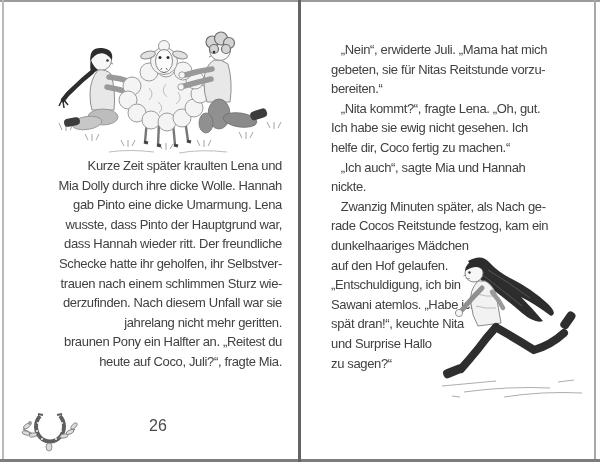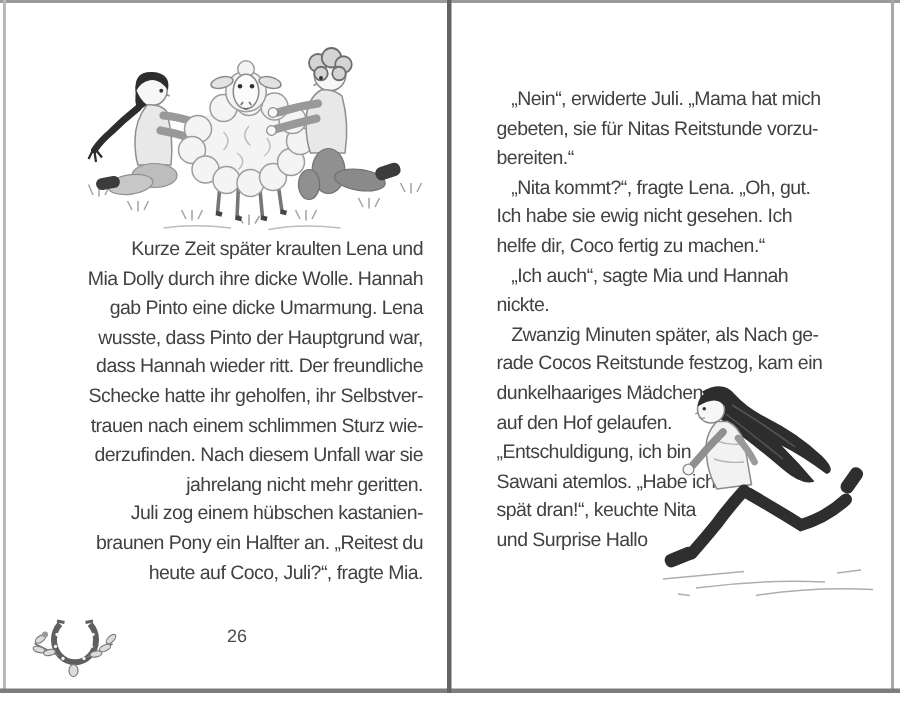--- a/index.html
+++ b/index.html
@@ -16,23 +16,23 @@
   
   .border-top{position:absolute;left:0;top:0;width:600px;height:2px;background:var(--frame);}
   .border-bottom{position:absolute;left:0;top:459px;width:600px;height:3px;background:#7d7d7d;}
   .border-left{position:absolute;left:2px;top:0;width:2px;height:462px;background:#b9b9b9;}
   .border-right{position:absolute;left:594px;top:0;width:2px;height:462px;background:#a8a8a8;}
   .page-seam{position:absolute;left:298px;top:0;width:3px;height:462px;background:var(--seam);}
   
   .textblock{position:absolute;font-size:13px;line-height:19.6px;letter-spacing:-0.35px;color:var(--ink);}
   .textblock .textline{white-space:pre;height:19.6px;}
   #left-text{left:46px;top:156px;width:236px;text-align:right;}
-  #right-text{left:331px;top:56px;width:240px;}
+  #right-text{left:331px;top:40px;width:240px;}
   .page-number{position:absolute;left:46px;top:417px;width:224px;text-align:center;
-    font-size:12px;color:#4a4a4a;letter-spacing:0;}
+    font-size:16px;color:#4a4a4a;letter-spacing:0;}
   .illu{position:absolute;}
   #sheep-illu{left:54px;top:28px;}
   #runner-illu{left:438px;top:250px;}
   #horseshoe{left:20px;top:407px;}
 </style>
 </head>
 <body>
 
 <div id="screen">
 
@@ -140,21 +140,20 @@
   <div id="left-text" class="textblock">
       <div class="textline">   Kurze Zeit später kraulten Lena und</div>
       <div class="textline">Mia Dolly durch ihre dicke Wolle. Hannah</div>
       <div class="textline">gab Pinto eine dicke Umarmung. Lena</div>
       <div class="textline">wusste, dass Pinto der Hauptgrund war,</div>
       <div class="textline">dass Hannah wieder ritt. Der freundliche</div>
       <div class="textline">Schecke hatte ihr geholfen, ihr Selbstver-</div>
       <div class="textline">trauen nach einem schlimmen Sturz wie-</div>
       <div class="textline">derzufinden. Nach diesem Unfall war sie</div>
       <div class="textline">jahrelang nicht mehr geritten.</div>
-      <div class="textline">   Juli zog einem hübschen kastanien-</div>
       <div class="textline">braunen Pony ein Halfter an. „Reitest du</div>
       <div class="textline">heute auf Coco, Juli?“, fragte Mia.</div>
     </div>
 
   <svg id="horseshoe" class="illu" width="58" height="46" viewBox="0 0 58 46">
     <path d="M20,9 A14,15 0 1 0 40,9" stroke="#5f5f5f" stroke-width="4" fill="none"></path>
     <path d="M18,7 l5,1 M37,8 l5,-1" stroke="#5f5f5f" stroke-width="2" fill="none"></path>
     <g fill="#f2f2f2">
       <circle cx="18" cy="16" r="1.1"></circle>
         <circle cx="17" cy="24" r="1.1"></circle>
@@ -191,20 +190,21 @@
       <div class="textline">   „Ich auch“, sagte Mia und Hannah</div>
       <div class="textline">nickte.</div>
       <div class="textline">   Zwanzig Minuten später, als Nach ge-</div>
       <div class="textline">rade Cocos Reitstunde festzog, kam ein</div>
       <div class="textline">dunkelhaariges Mädchen</div>
       <div class="textline">auf den Hof gelaufen.</div>
       <div class="textline">„Entschuldigung, ich bin</div>
       <div class="textline">Sawani atemlos. „Habe ich</div>
       <div class="textline">spät dran!“, keuchte Nita</div>
       <div class="textline">und Surprise Hallo</div>
+      <div class="textline">zu sagen?“</div>
     </div>
 
   <svg id="runner-illu" class="illu" width="158" height="155" viewBox="0 0 158 155">
 
     <g>
       <path d="M30,11 Q44,3 52,13 Q60,22 74,29 Q94,39 110,54 Q120,64 113,66 Q97,54 83,47
                Q95,59 105,71 Q97,74 84,63 Q70,51 58,42 Q47,34 41,28 Z" fill="#2d2d2d"></path>
       <path d="M50,20 Q70,32 92,48 M46,26 Q64,40 84,56" stroke="#555" stroke-width="1" fill="none"></path>
     </g>
 

